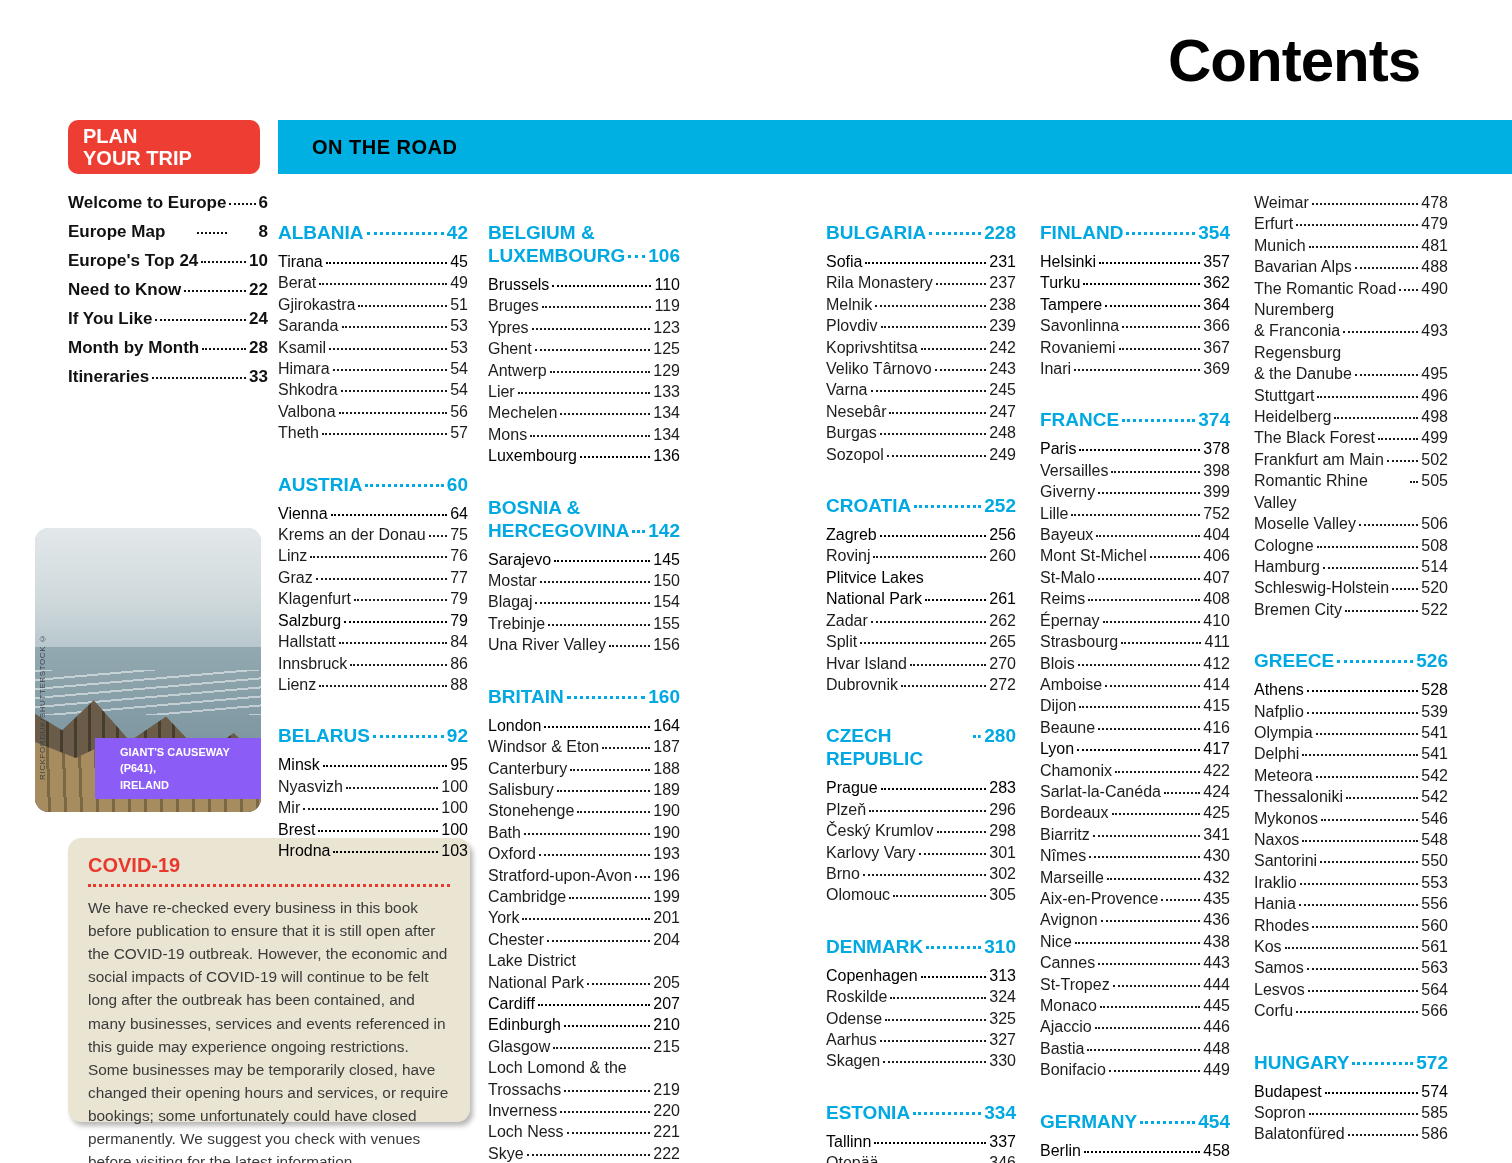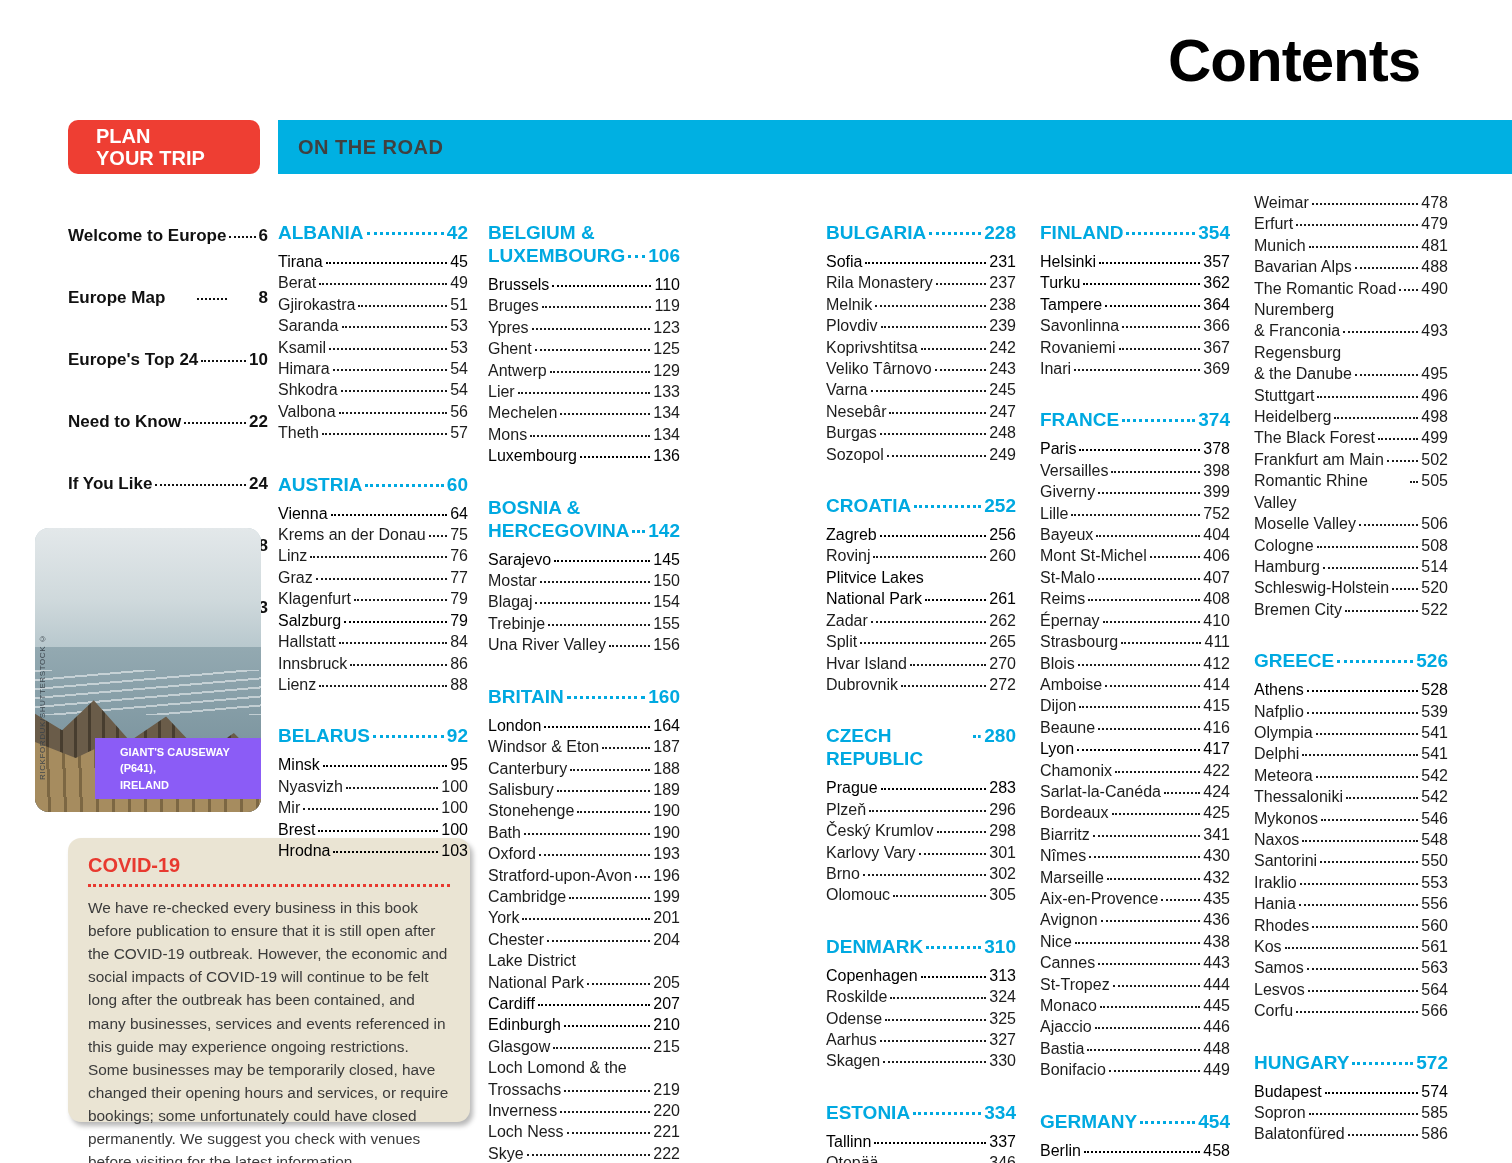--- a/index.html
+++ b/index.html
@@ -4,27 +4,27 @@
 <style>
   html,body{margin:0;padding:0;background:#ffffff;}
   .page{position:relative;width:1512px;height:1163px;background:#fff;overflow:hidden;
         font-family:"Liberation Sans",sans-serif;color:#1c1c1c;}
 
   .big-title{position:absolute;top:26px;right:92px;font-size:60px;font-weight:800;
              letter-spacing:-1px;color:#000;}
 
   .plan-box{position:absolute;left:68px;top:120px;width:192px;height:54px;background:#ee3e33;
             border-radius:10px;color:#fff;font-weight:bold;font-size:20px;line-height:1.12;
-            display:flex;flex-direction:column;justify-content:center;padding-left:28px;box-sizing:border-box;}
+            display:flex;flex-direction:column;justify-content:center;padding-left:15px;box-sizing:border-box;}
   .road-bar{position:absolute;left:278px;top:120px;width:1234px;height:54px;background:#00b0e2;
-            color:#404040;font-weight:bold;font-size:20px;display:flex;align-items:center;
-            padding-left:20px;box-sizing:border-box;letter-spacing:.5px;}
+            color:#000000;font-weight:bold;font-size:20px;display:flex;align-items:center;
+            padding-left:34px;box-sizing:border-box;letter-spacing:.5px;}
 
   .plan-list{position:absolute;left:68px;top:188px;width:200px;}
-  .plan-row{display:flex;align-items:center;font-size:17px;font-weight:bold;line-height:29px;color:#111;margin-top:33px;}
+  .plan-row{display:flex;align-items:center;font-size:17px;font-weight:bold;line-height:29px;color:#111;}
   .plan-row .dots{border-bottom:2.5px dotted #111;}
 
   .dots{flex:1;margin:0 3px;min-width:8px;border-bottom:2px dotted;transform:translateY(-3px);}
   .lead-row{display:flex;align-items:baseline;}
   .pg{white-space:nowrap;}
 
   .toc-col{position:absolute;top:192px;}
   .toc-section{margin-bottom:20px;}
   .sec-head{color:#00a9e1;font-weight:bold;font-size:19px;line-height:23px;margin-bottom:7px;margin-top:29px;}
   .sec-head .dots{border-bottom:3px dotted #00a9e1;transform:translateY(-4px);}

